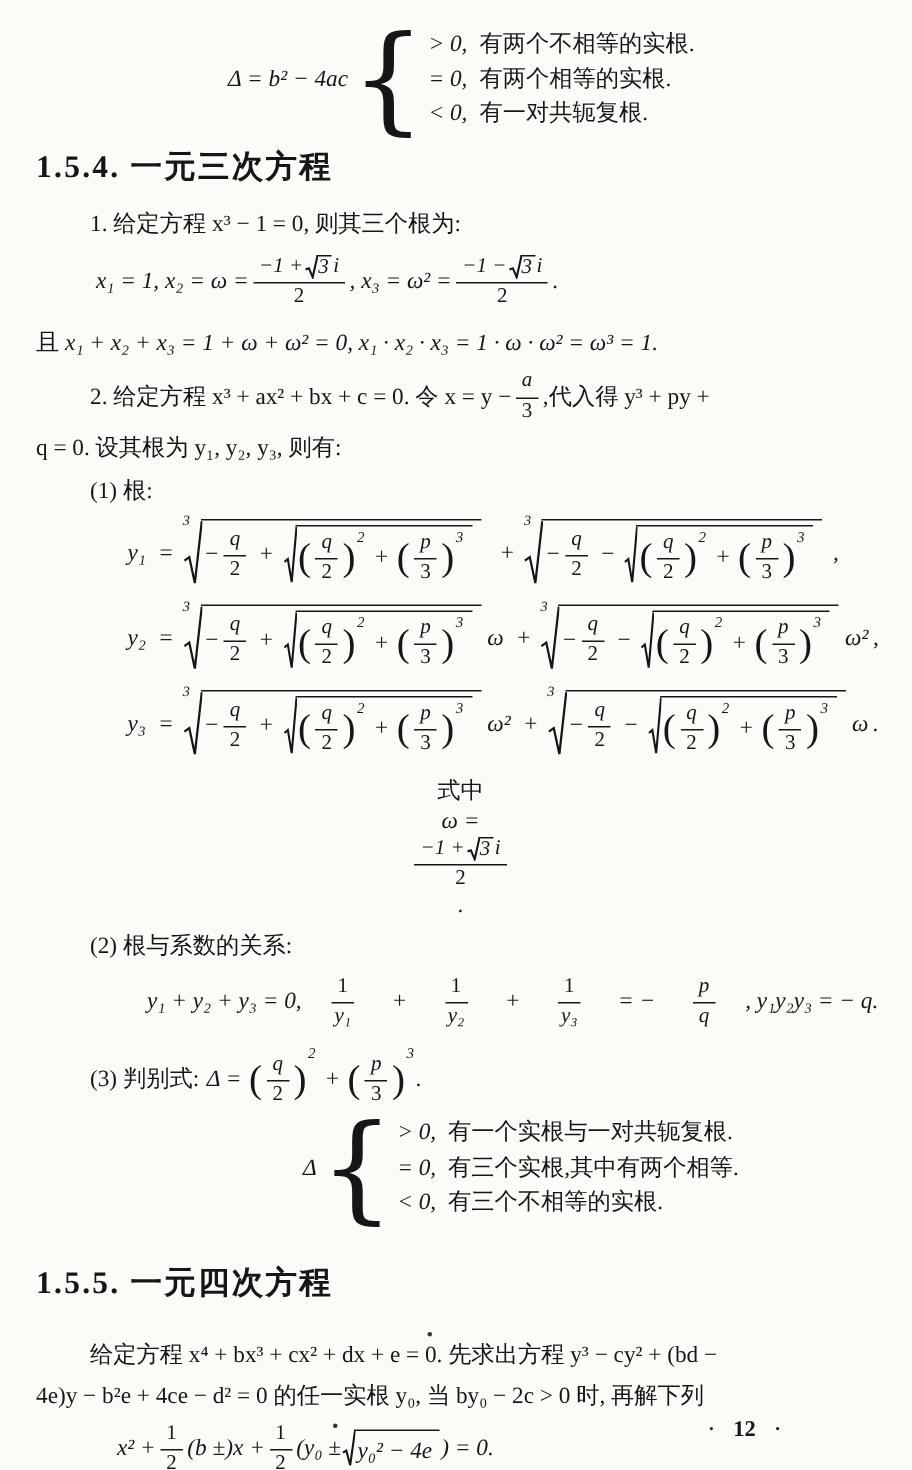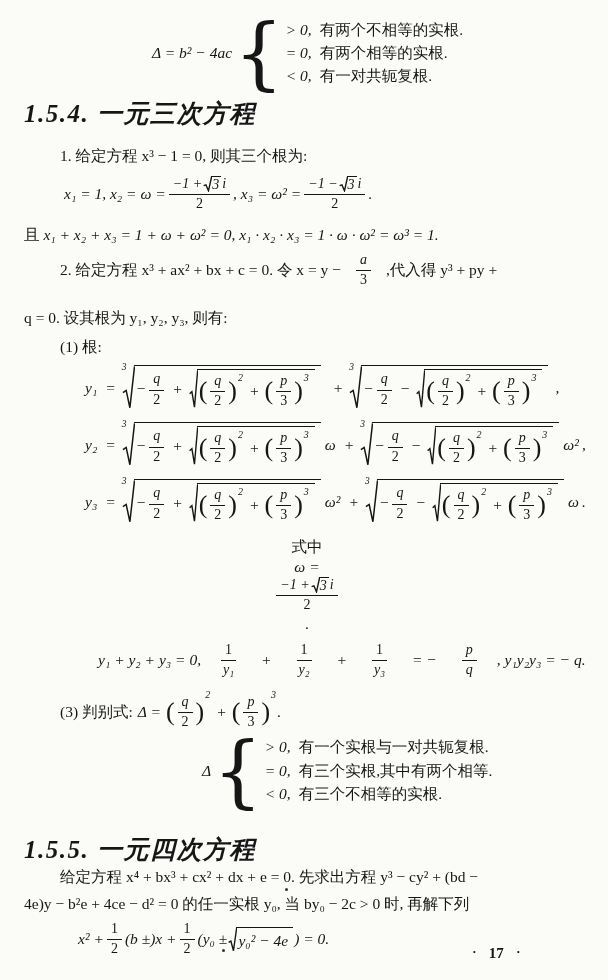--- a/index.html
+++ b/index.html
@@ -7,21 +7,21 @@
   .page{
     width:608px;height:980px;margin:0 auto;position:relative;overflow:hidden;
     background:#fbfbf8;color:#161616;
     font-family:"Liberation Serif","DejaVu Serif",serif;
     font-size:15.5px;line-height:1.3;
     box-sizing:border-box;padding:14px 18px 0 24px;
   }
   .it{font-style:italic;}
   .zh{font-style:normal;}
   .op{margin:0 5px;font-style:italic;}
-  .h2{font-size:25px;font-weight:700;letter-spacing:1.5px;margin:0;font-style:italic;}
+  .h2{font-size:21px;font-weight:700;letter-spacing:1.5px;margin:0;}
   
   .frac{display:inline-flex;flex-direction:column;align-items:center;
         font-size:14px;line-height:1.15;margin:0 3px;vertical-align:middle;}
   .frac .num{display:flex;align-items:flex-end;justify-content:center;
              border-bottom:1.4px solid #161616;padding:0 4px 2px;}
   .frac .den{padding-top:1px;}
   
   .root{display:inline-flex;align-items:stretch;position:relative;margin:0 1px;}
   .rad-svg{width:13px;flex:0 0 13px;display:block;}
   .rad-svg.sm{width:9px;flex:0 0 9px;}
@@ -41,32 +41,32 @@
   .cases .cond{font-style:italic;margin-right:8px;white-space:nowrap;}
   
   .eq-line{display:flex;align-items:center;}
   .flow{display:block;}
   .mult{margin:0 3px;}
   #top-delta{margin:4px 0 0 128px;}
   #h-154{margin-top:10px;}
   #item1{margin-top:15px;padding-left:36px;}
   #roots-eq{margin-top:6px;padding-left:40px;min-height:44px;}
   #sum-line{margin-top:9px;}
-  #item2{margin-top:5px;padding-left:36px;min-height:40px;flex-wrap:nowrap;gap:12px;}
-  #item2b{margin-top:18px;}
+  #item2{margin-top:5px;padding-left:36px;min-height:40px;flex-wrap:nowrap;}
+  #item2b{margin-top:4px;}
   #label1{margin-top:9px;padding-left:36px;}
   #cardano-rows{margin-top:2px;}
   .cardano-row{padding-left:58px;margin-top:5px;min-height:52px;}
   #omega-line{margin-top:9px;min-height:42px;flex-direction:column;}
   #label2{margin-top:7px;padding-left:36px;}
   #rel-eq{margin-top:4px;padding-left:74px;min-height:44px;gap:17px;}
   #disc-line{margin-top:8px;padding-left:36px;min-height:44px;}
   #delta-cases{margin:2px 0 0 178px;}
   #h-155{margin-top:28px;}
-  #p155-1{margin-top:1px;text-indent:36px;}
+  #p155-1{margin-top:25px;text-indent:36px;}
   #p155-2{margin-top:7px;}
   #p155-3{margin-top:7px;}
   #final-eq{margin-top:3px;padding-left:54px;min-height:44px;}
   .page-footer{position:absolute;right:88px;bottom:17px;display:flex;
                align-items:center;gap:13px;font-weight:700;font-size:15px;}
   .page-footer .dot{font-size:9px;font-weight:400;}
   .speck{position:absolute;width:3px;height:3px;background:#333;border-radius:50%;}
 </style>
 </head>
 <body>
@@ -407,20 +407,21 @@
             </svg>
           <span class="root-body it">3</span>
         </span>
         <span class="it"> i</span>
       </span>
       <span class="den">2</span>
     </span>
     <span>.</span>
   </div>
 
+  <div class="flow" id="label2">(2) 根与系数的关系:</div>
 
   <div class="eq-line" id="rel-eq">
     <span class="it">y₁ + y₂ + y₃ = 0,</span>
     <span class="frac">
         <span class="num">1</span>
         <span class="den it">y₁</span>
       </span>
     <span class="op">+</span>
     <span class="frac">
         <span class="num">1</span>
@@ -500,19 +501,19 @@
       <svg class="rad-svg sm" viewBox="0 0 14 40" preserveAspectRatio="none" aria-hidden="true">
           <path d="M1 24 L4.5 22 L8.5 37 L13.5 1.2" fill="none" stroke="currentColor" stroke-width="1.4" vector-effect="non-scaling-stroke"></path>
         </svg>
       <span class="root-body it">y₀² − 4e</span>
     </span>
     <span class="it">) = 0.</span>
   </div>
 
   <div class="page-footer">
     <span class="dot">•</span>
-    <span>17</span>
+    <span>12</span>
     <span class="dot">•</span>
   </div>
 
   <span class="speck" style="left:285px;top:888px;"></span>
   <span class="speck" style="left:222px;top:949px;"></span>
 </div>
 
 </body></html>

